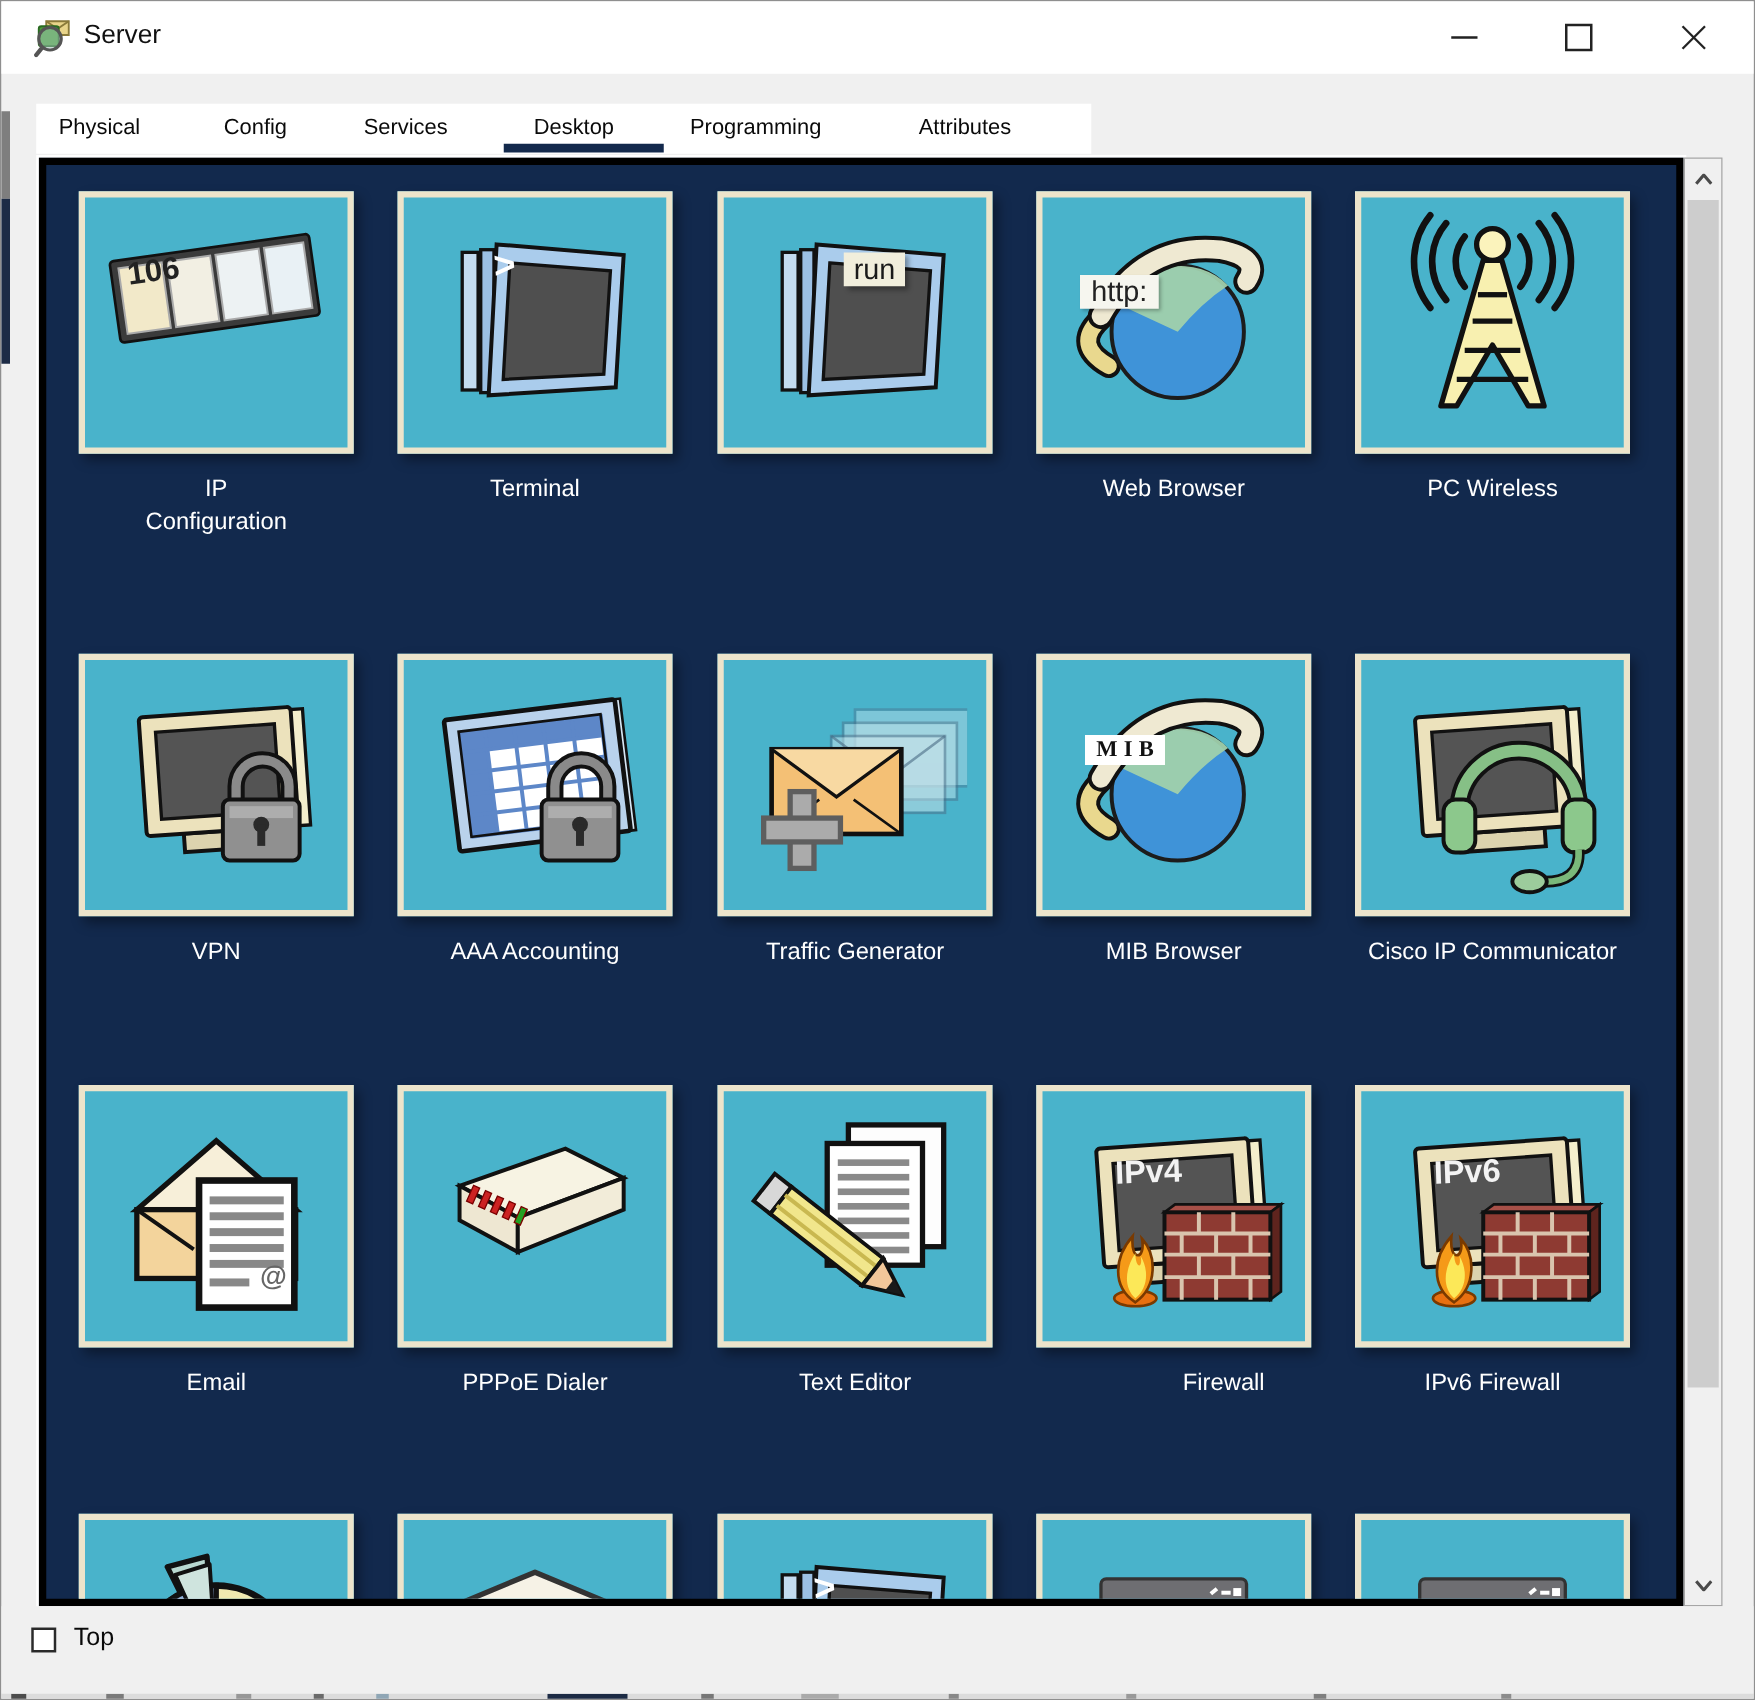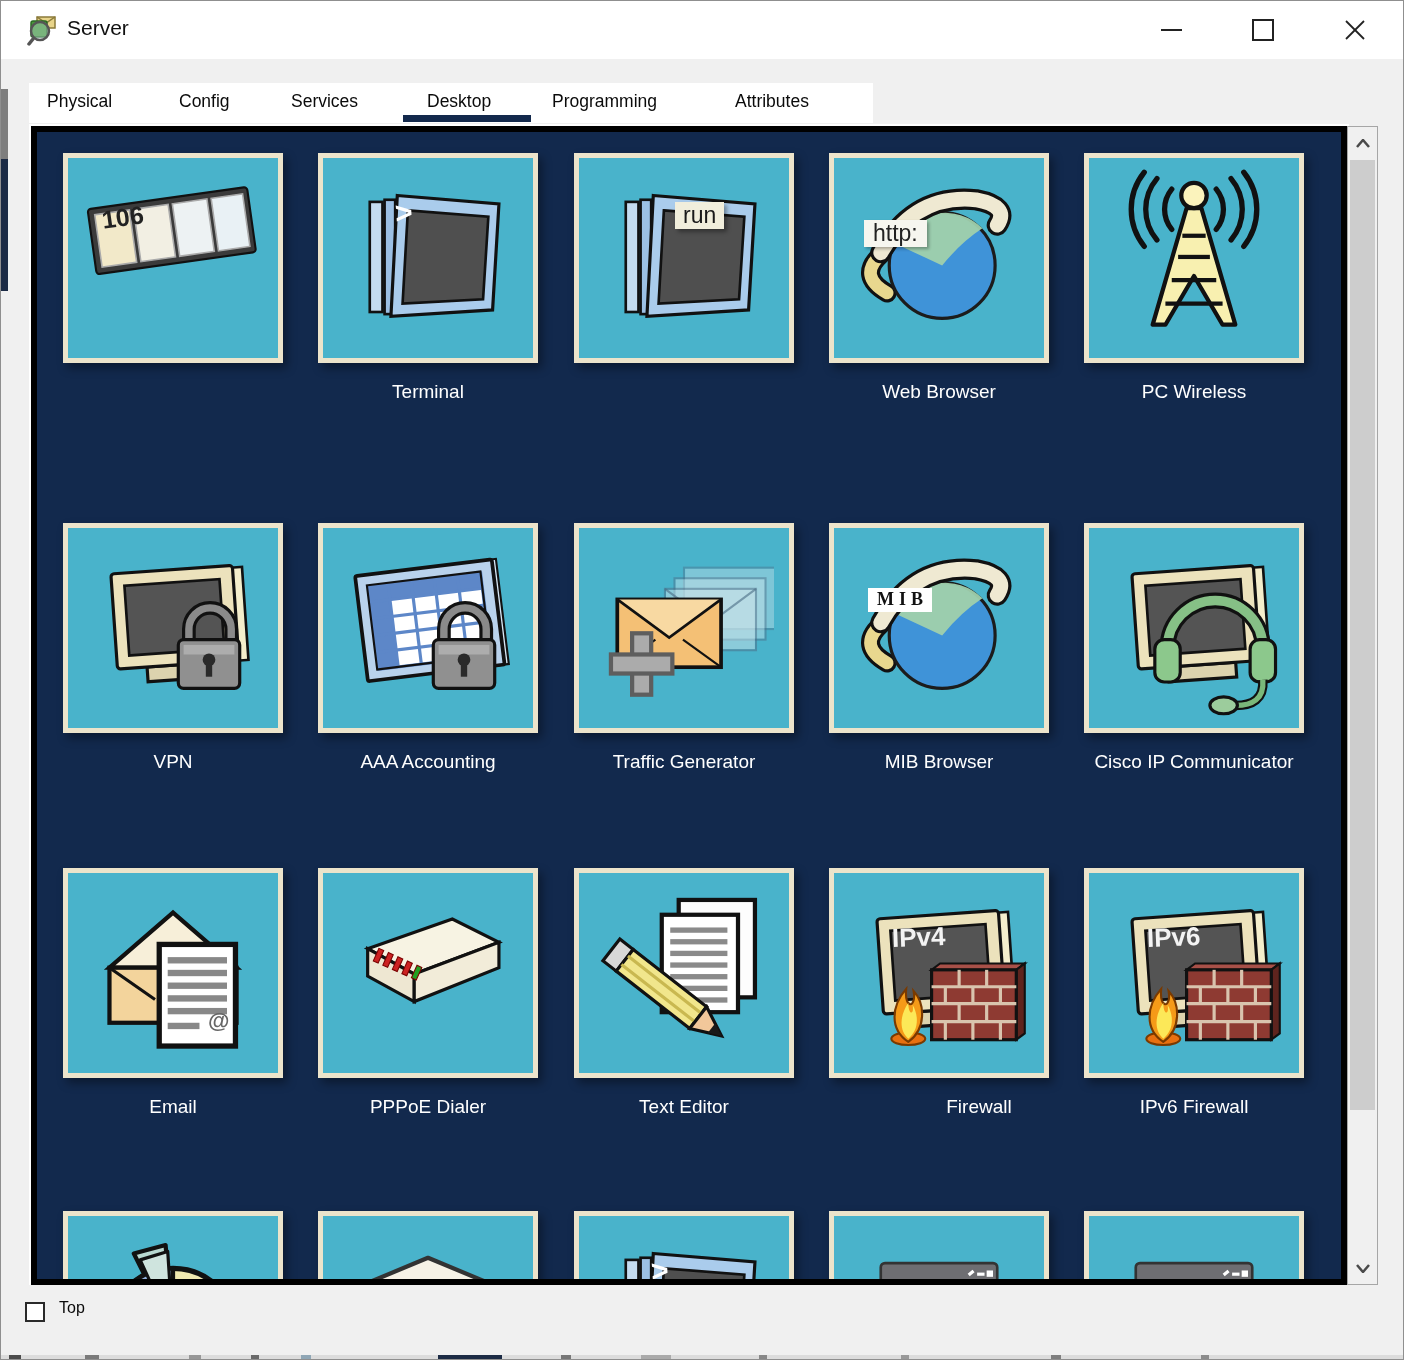--- a/index.html
+++ b/index.html
@@ -45,21 +45,21 @@
   .bip{left:58px;top:50px;font-size:26px;font-weight:bold;color:#f3f3f3;transform:rotate(-2deg);}
   .bat{left:140px;top:136px;font-size:22px;font-weight:bold;color:#666;}
   
   .vscroll{position:absolute;left:1346px;top:125px;width:31px;height:1159px;background:#f0f0f0;border:1px solid #a6a6a6;box-sizing:border-box;}
   .sb-btn{position:absolute;left:0;width:100%;height:28px;display:flex;align-items:center;justify-content:center;}
   .sb-up{top:2px;} .sb-down{bottom:2px;}
   .sb-thumb{position:absolute;left:2px;top:33px;width:25px;height:950px;background:#cdcdcd;}
   
   .footer{position:absolute;left:0;top:1284px;width:100%;height:70px;background:#f0f0f0;}
   .chk{position:absolute;left:24px;top:17px;width:20px;height:20px;background:#fff;border:2px solid #2a2a2a;box-sizing:border-box;cursor:pointer;}
-  .chk-label{position:absolute;left:58px;top:14px;font-size:16px;color:#0a0a0a;}
+  .chk-label{position:absolute;left:58px;top:14px;font-size:20px;color:#0a0a0a;}
   
   .edge-frag{position:absolute;left:0;width:7px;}
   .bottom-strip{position:absolute;left:0;top:1354px;width:100%;height:6px;background:#dcdcdc;overflow:hidden;}
   .bseg{position:absolute;top:0;height:6px;}
   .hidden-defs{position:absolute;width:0;height:0;overflow:hidden;}
 </style>
 </head>
 <body>
 
 <svg class="hidden-defs" aria-hidden="true">
@@ -326,20 +326,24 @@
         <use href="#sym-globe"></use>
       </svg>
     <div class="badge bhttp">http:</div>
   </div>
   <div class="tile" style="left:1047px;top:21px">
     <svg class="ticon" viewBox="0 0 170 170">
         <use href="#sym-antenna"></use>
       </svg>
   </div>
 
+  <div class="tlabel" style="left:11px;top:247px">
+    <div>IP</div>
+    <div>Configuration</div>
+  </div>
   <div class="tlabel" style="left:266px;top:247px">
       <div>Terminal</div>
     </div>
   <div class="tlabel" style="left:777px;top:247px">
       <div>Web Browser</div>
     </div>
   <div class="tlabel" style="left:1032px;top:247px">
       <div>PC Wireless</div>
     </div>
 

